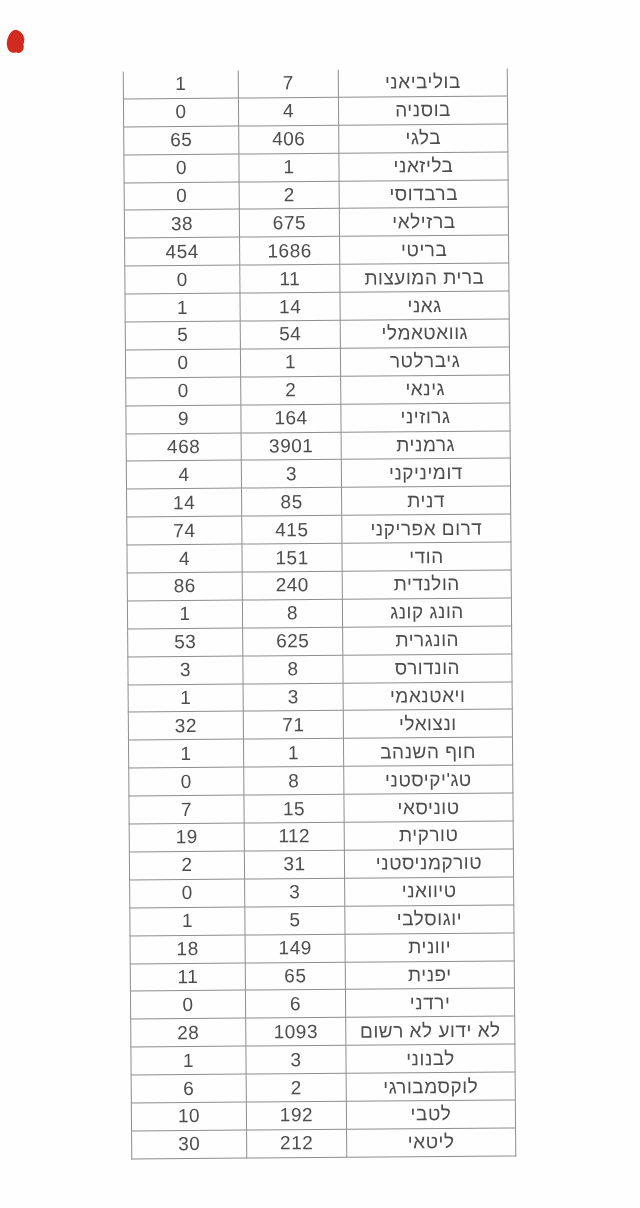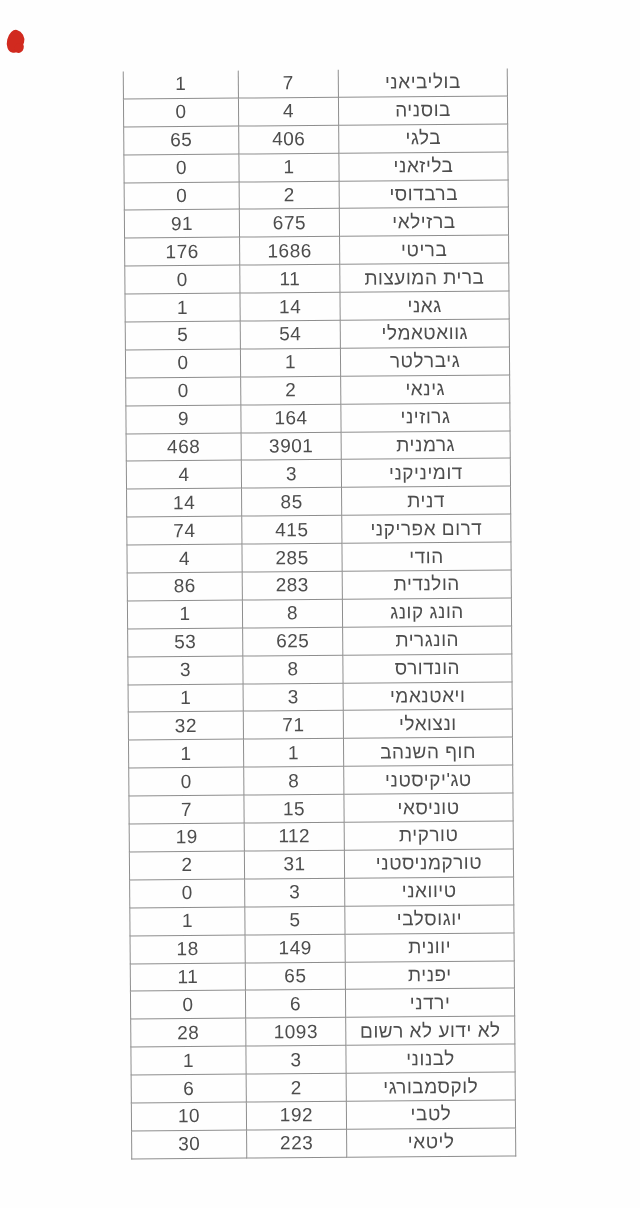--- a/index.html
+++ b/index.html
@@ -99,26 +99,26 @@
             <td class="col-count-left">0</td>
             <td class="col-count-mid">1</td>
             <td class="col-nationality">בליזאני</td>
           </tr>
           <tr>
             <td class="col-count-left">0</td>
             <td class="col-count-mid">2</td>
             <td class="col-nationality">ברבדוסי</td>
           </tr>
           <tr>
-            <td class="col-count-left">91</td>
+            <td class="col-count-left">38</td>
             <td class="col-count-mid">675</td>
             <td class="col-nationality">ברזילאי</td>
           </tr>
           <tr>
-            <td class="col-count-left">176</td>
+            <td class="col-count-left">454</td>
             <td class="col-count-mid">1686</td>
             <td class="col-nationality">בריטי</td>
           </tr>
           <tr>
             <td class="col-count-left">0</td>
             <td class="col-count-mid">11</td>
             <td class="col-nationality">ברית המועצות</td>
           </tr>
           <tr>
             <td class="col-count-left">1</td>
@@ -160,26 +160,26 @@
             <td class="col-count-mid">85</td>
             <td class="col-nationality">דנית</td>
           </tr>
           <tr>
             <td class="col-count-left">74</td>
             <td class="col-count-mid">415</td>
             <td class="col-nationality">דרום אפריקני</td>
           </tr>
           <tr>
             <td class="col-count-left">4</td>
-            <td class="col-count-mid">285</td>
+            <td class="col-count-mid">151</td>
             <td class="col-nationality">הודי</td>
           </tr>
           <tr>
             <td class="col-count-left">86</td>
-            <td class="col-count-mid">283</td>
+            <td class="col-count-mid">240</td>
             <td class="col-nationality">הולנדית</td>
           </tr>
           <tr>
             <td class="col-count-left">1</td>
             <td class="col-count-mid">8</td>
             <td class="col-nationality">הונג קונג</td>
           </tr>
           <tr>
             <td class="col-count-left">53</td>
             <td class="col-count-mid">625</td>
@@ -265,19 +265,19 @@
             <td class="col-count-mid">2</td>
             <td class="col-nationality">לוקסמבורגי</td>
           </tr>
           <tr>
             <td class="col-count-left">10</td>
             <td class="col-count-mid">192</td>
             <td class="col-nationality">לטבי</td>
           </tr>
           <tr>
             <td class="col-count-left">30</td>
-            <td class="col-count-mid">223</td>
+            <td class="col-count-mid">212</td>
             <td class="col-nationality">ליטאי</td>
           </tr>
         </tbody>
     </table>
   </div>
 </div>
 
 </body></html>

